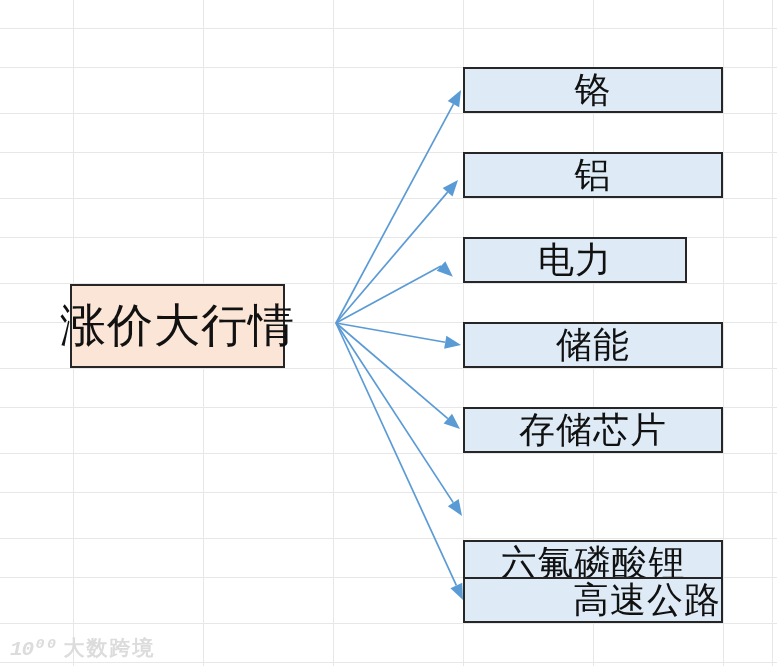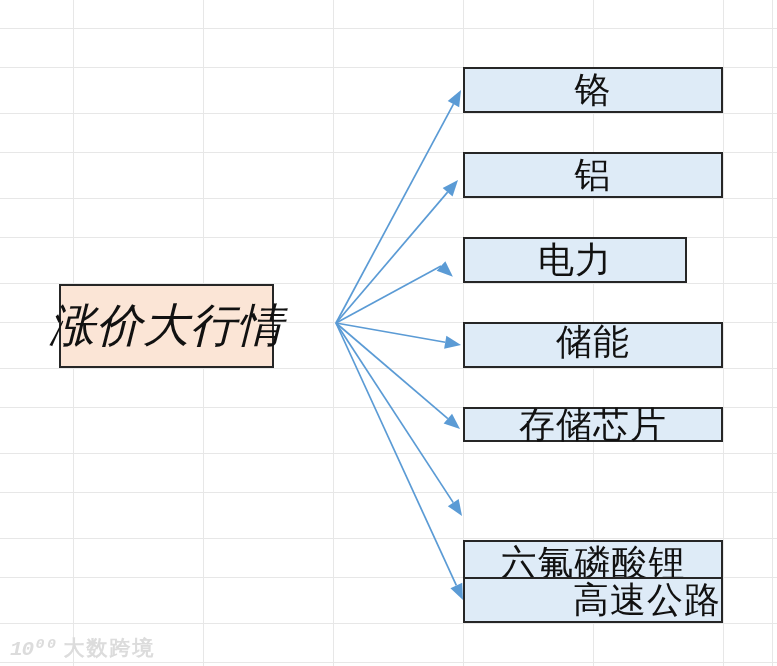--- a/index.html
+++ b/index.html
@@ -54,38 +54,38 @@
       <line x1="336" y1="323" x2="445.24219561513735" y2="342.2266264282642" stroke="#5B9BD5" stroke-width="1.7"></line>
       <polygon points="461,345 444.1155126016197,348.62823445961465 446.368878628655,335.8250183969137" fill="#5B9BD5"></polygon>
       <line x1="336" y1="323" x2="447.8380584903712" y2="418.6035016127367" stroke="#5B9BD5" stroke-width="1.7"></line>
       <polygon points="460,429 443.6144810205455,423.5442903510234 452.06163596019695,413.66271287445" fill="#5B9BD5"></polygon>
       <line x1="336" y1="323" x2="453.2533639407518" y2="502.6023749251198" stroke="#5B9BD5" stroke-width="1.7"></line>
       <polygon points="462,516 447.8105787540817,506.1556958241894 458.6961491274219,499.0490540260502" fill="#5B9BD5"></polygon>
       <line x1="336" y1="323" x2="456.33171672375187" y2="585.455791594325" stroke="#5B9BD5" stroke-width="1.7"></line>
       <polygon points="463,600 450.42313205894635,588.1647816753008 462.2403013885574,582.7468015133492" fill="#5B9BD5"></polygon>
     </svg>
 
-  <div class="node root" id="root-node" style="left: 59px; top: 284px; width: 215px; height: 84px; background: rgb(251, 229, 214); border: 2px solid rgb(38, 38, 38); font-style: italic;">
+  <div class="node root" id="root-node" style="left: 70px; top: 284px; width: 215px; height: 84px; background: rgb(251, 229, 214); border: 2px solid rgb(38, 38, 38);">
     <span>涨价大行情</span>
   </div>
 
   <div id="target-container">
       <div class="node target" style="left: 463px; top: 67px; width: 260px; height: 46px; background: rgb(222, 235, 247); border: 2px solid rgb(38, 38, 38);">
       <span class="tlabel">铬</span>
     </div>
       <div class="node target" style="left: 463px; top: 152px; width: 260px; height: 46px; background: rgb(222, 235, 247); border: 2px solid rgb(38, 38, 38);">
       <span class="tlabel">铝</span>
     </div>
       <div class="node target" style="left: 463px; top: 237px; width: 224px; height: 46px; background: rgb(222, 235, 247); border: 2px solid rgb(38, 38, 38);">
       <span class="tlabel">电力</span>
     </div>
-      <div class="node target" style="left: 463px; top: 322px; width: 260px; height: 46px; background: rgb(222, 235, 247); border: 2px solid rgb(38, 38, 38); font-family: Liberation Mono, monospace;">
+      <div class="node target" style="left: 463px; top: 322px; width: 260px; height: 46px; background: rgb(222, 235, 247); border: 2px solid rgb(38, 38, 38);">
       <span class="tlabel">储能</span>
     </div>
-      <div class="node target" style="left: 463px; top: 407px; width: 260px; height: 35px; background: rgb(222, 235, 247); border: 2px solid rgb(38, 38, 38);">
+      <div class="node target" style="left: 463px; top: 407px; width: 260px; height: 46px; background: rgb(222, 235, 247); border: 2px solid rgb(38, 38, 38);">
       <span class="tlabel">存储芯片</span>
     </div>
       <div class="node target" style="left: 463px; top: 492px; width: 260px; height: 46px; background: rgb(222, 235, 247); border: 2px solid rgb(38, 38, 38); margin-top: 48px;">
       <span class="tlabel">六氟磷酸锂</span>
     </div>
       <div class="node target" style="left: 463px; top: 577px; width: 260px; height: 46px; background: rgb(222, 235, 247); border: 2px solid rgb(38, 38, 38); justify-content: flex-end;">
       <span class="tlabel">高速公路</span>
     </div>
     </div>
 

